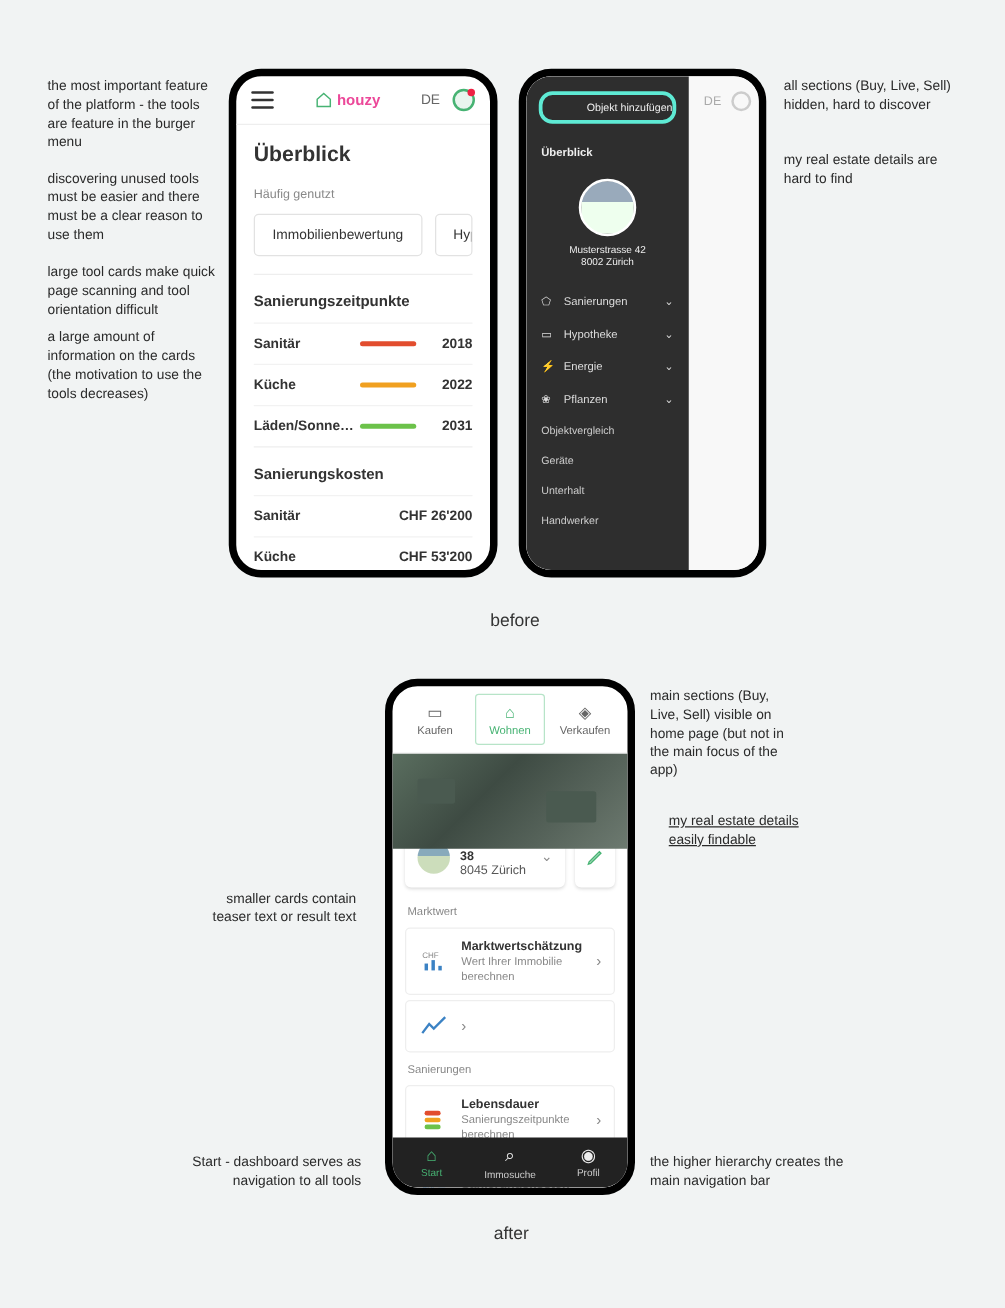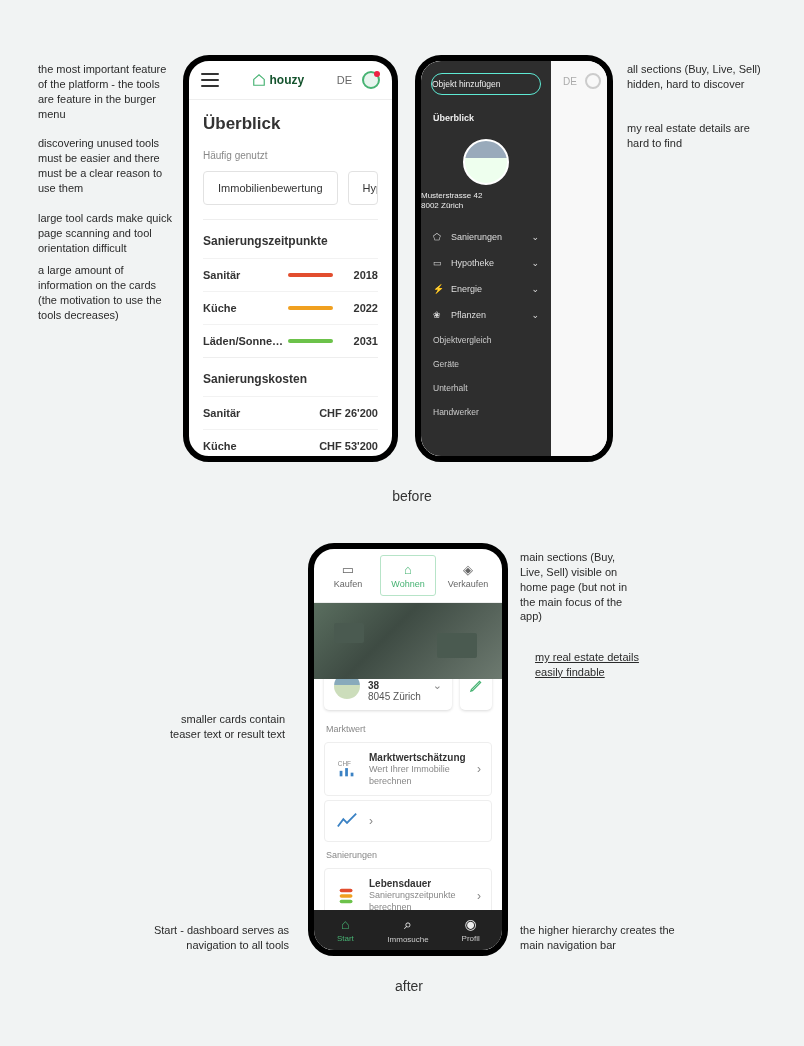--- a/index.html
+++ b/index.html
@@ -33,21 +33,21 @@
     overflow: hidden;
   }
   
   .topbar {
     display: flex; align-items: center; justify-content: space-between;
     padding: 10px 12px;
     border-bottom: 1px solid #eee;
   }
   .burger { width: 18px; height: 14px; display: flex; flex-direction: column; justify-content: space-between; }
   .burger span { height: 2px; background: #333; border-radius: 1px; }
-  .brand { display: flex; align-items: flex-start; gap: 4px; color: #14532d; font-weight: 600; font-size: 12px; }
+  .brand { display: flex; align-items: flex-start; gap: 4px; color: #ec4899; font-weight: 600; font-size: 12px; }
   .brand svg { width: 14px; height: 14px; }
   .lang { font-size: 11px; color: #666; }
   .avatar-top { width: 18px; height: 18px; border-radius: 50%; background: #e8f5ee; border: 2px solid #47b373; position: relative; }
   .avatar-top::after { content:""; position:absolute; top:-2px; right:-2px; width:6px; height:6px; border-radius:50%; background:#e24; }
   .content-pad { padding: 14px 14px 0; }
   .h1 { font-size: 17px; font-weight: 700; margin-bottom: 16px; }
   .subhead { font-size: 10px; color: #888; margin-bottom: 10px; }
   .pill-row { display: flex; gap: 10px; margin-bottom: 14px; }
   .pill {
     border: 1px solid #e2e2e2; border-radius: 4px;
@@ -72,30 +72,30 @@
   }
   .drawer-bg .faded { position: absolute; right: 6px; top: 12px; color: #aaa; font-size: 10px; display:flex; align-items:center; gap:8px;}
   .drawer-bg .faded .dot { width:16px;height:16px;border-radius:50%;border:2px solid #ccc; position:relative;}
   .drawer {
     position: absolute; left: 0; top: 0; bottom: 0;
     width: 130px; background: #2e2e2e; color: #eee;
     padding: 12px 0 0;
     font-size: 9px;
   }
   .drawer .add-btn {
-    margin: 0 10px 10px; border: 1px solid #5eead4; border-radius: 11px;
-    text-align: left; padding: 5px 0; font-size: 8.5px; color: #eee;
+    margin: 0 10px 10px; border: 3px solid #5eead4; border-radius: 11px;
+    text-align: right; padding: 5px 0; font-size: 8.5px; color: #eee;
   }
   .drawer .d-title { font-size: 9px; font-weight: 700; padding: 8px 12px; }
   .drawer .d-photo {
     width: 46px; height: 46px; border-radius: 50%;
     margin: 8px auto 6px; background: linear-gradient(180deg,#9ab 40%,#efe 40%);
     border: 2px solid #fff;
   }
-  .drawer .d-addr { text-align: left; font-size: 8px; line-height: 1.3; margin-bottom: 12px; }
+  .drawer .d-addr { text-align: center; font-size: 8px; line-height: 1.3; margin-bottom: 12px; }
   .drawer .d-item {
     display: flex; align-items: center; justify-content: space-between;
     padding: 8px 12px; font-size: 9px; color: #ddd;
   }
   .drawer .d-item .d-icon { width: 12px; display: inline-block; margin-right: 6px; }
   .drawer .d-simple { padding: 7px 12px; font-size: 8.5px; color: #ccc; }
   .behind-cards { position:absolute; left:135px; right:6px; top:80px; }
   .behind-card { background:#fff; border-radius:4px; padding:6px; margin-bottom:6px; font-size:8px; color:#bbb; border:1px solid #eee;}
   .behind-card .gbar { height:3px; background:#6c6; border-radius:2px; margin-top:4px; width:70%; }
 

